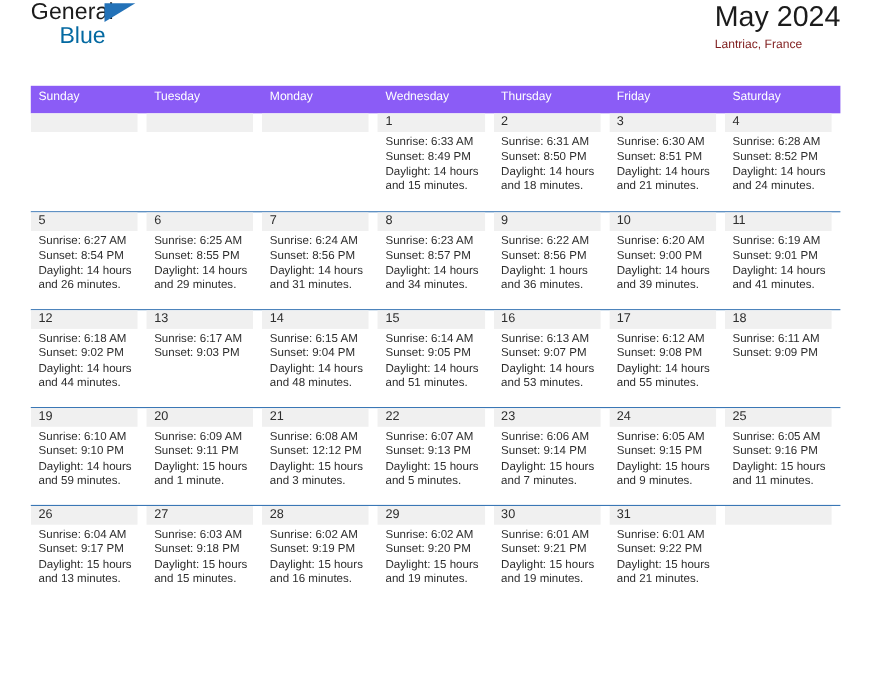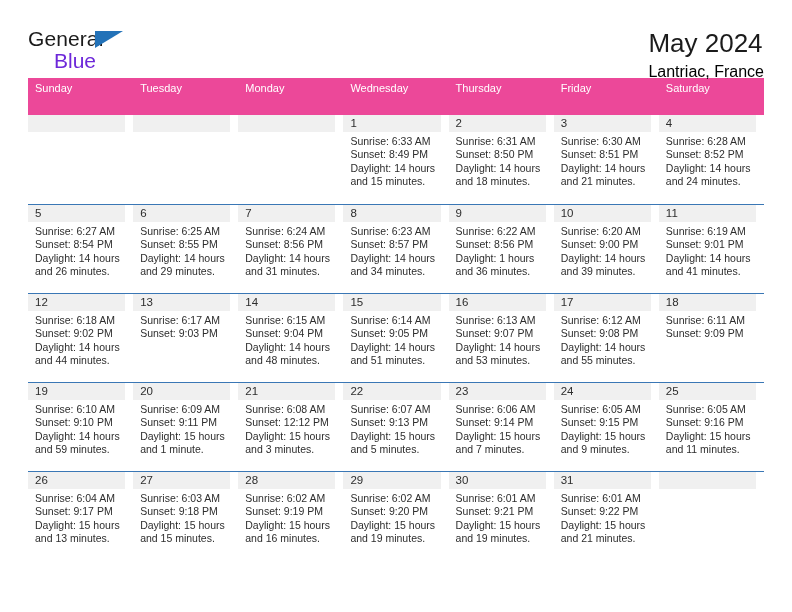--- a/index.html
+++ b/index.html
@@ -22,40 +22,39 @@
     box-sizing: border-box;
     padding: 0 28px;
   }
 
   
   .header {
     display: flex;
     align-items: flex-start;
     justify-content: space-between;
     height: 74px;
-    padding-top: 28px;
     box-sizing: border-box;
   }
 
   .logo {
     position: relative;
     width: 110px;
     height: 46px;
     line-height: 1;
   }
   .logo-general {
     font-size: 21px;
     color: #1b1b1b;
     letter-spacing: 0.1px;
     display: block;
     font-weight: 400;
   }
   .logo-blue {
     font-size: 21px;
-    color: #6d28d9;
+    color: #0369a1;
     display: block;
     margin-top: 1px;
     margin-left: 26px;
     font-weight: 400;
   }
   .logo-triangle {
     position: absolute;
     left: 67px;
     top: 3px;
     width: 0;
@@ -68,36 +67,36 @@
     text-align: left;
     padding-top: 1px;
   }
   .cal-title {
     font-size: 26px;
     color: #1b1b1b;
     line-height: 1.08;
     font-weight: 400;
   }
   .cal-location {
-    font-size: 16px;
-    color: #000000;
+    font-size: 11px;
+    color: #7f1d1d;
     margin-top: 6px;
     line-height: 1.1;
   }
 
   
   .calendar {
     width: 736px;
     margin-top: 4px;
   }
 
   .weekday-row {
     display: flex;
-    background: #ec4899;
-    height: 37px;
+    background: #8b5cf6;
+    height: 25px;
   }
   .weekday-cell {
     flex: 1 1 0;
     font-size: 11px;
     color: #ffffff;
     line-height: 21px;
     padding-left: 7px;
     box-sizing: border-box;
     overflow: hidden;
     white-space: nowrap;

